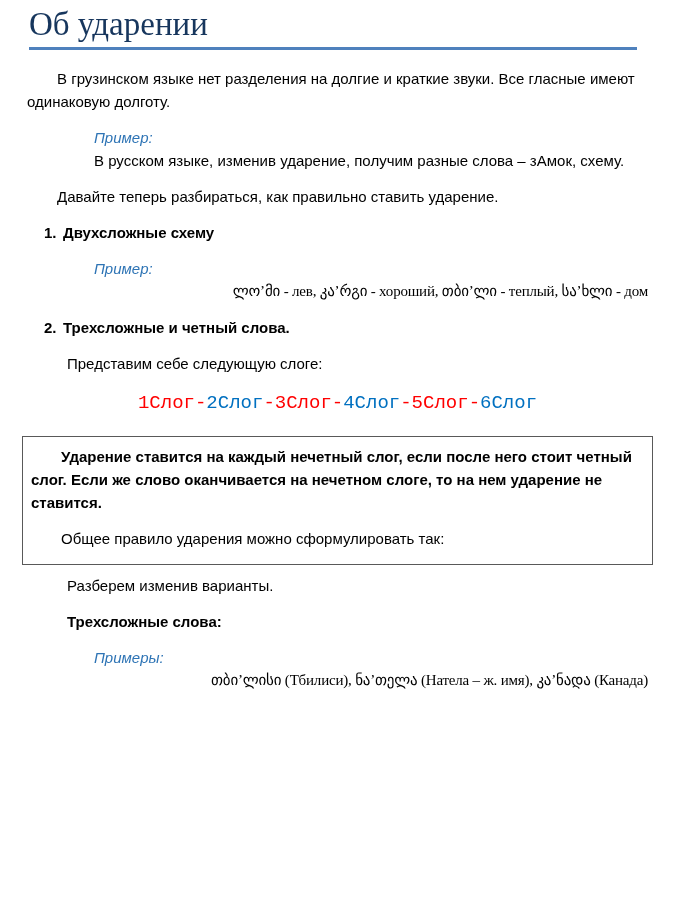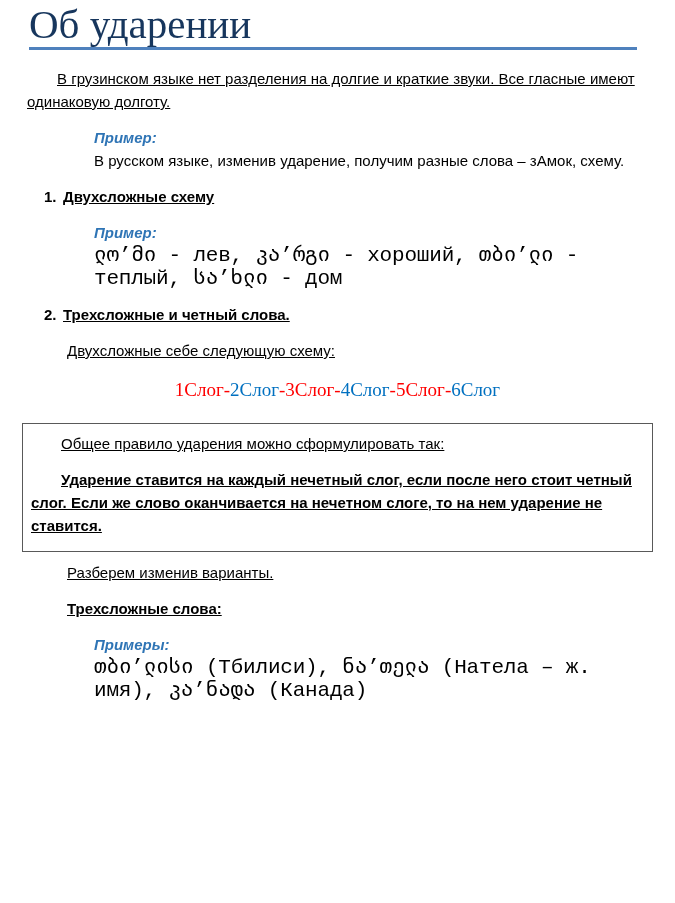--- a/index.html
+++ b/index.html
@@ -19,58 +19,58 @@
   .page {
     box-sizing: border-box;
     width: 675px;
     height: 903px;
     padding: 6px 27px 0 27px;
     position: relative;
   }
   h1.doc-title {
     font-family: "Liberation Serif", "DejaVu Serif", serif;
     font-weight: normal;
-    font-size: 41px;
+    font-size: 33px;
     line-height: 36px;
     color: var(--title-color, #17365d);
     margin: 0 11px 17px 2px;
     padding-bottom: 5px;
     border-bottom: 3px solid var(--rule-color, #4f81bd);
   }
   p {
     margin: 0 0 13px 0;
-    text-decoration: underline;
   }
   .indent1 { text-indent: 30px; }
   .indent2 { text-indent: 40px; }
   .bold { font-weight: bold; }
   .list-item {
     margin-left: 17px;
     font-weight: bold;
   }
   .list-item .num {
     display: inline-block;
     width: 19px;
   }
   .example {
     margin-left: 67px;
     margin-bottom: 13px;
   }
   .example-label {
-    font-weight: bold;
+    font-weight: normal;
     font-style: italic;
     color: var(--accent-color, #2e74b5);
   }
   .georgian {
-    font-family: Liberation Mono, monospace;
-    font-size: 21px;
+    font-family: Liberation Serif, serif;
+    font-size: 15px;
     letter-spacing: -0.2px;
+    text-align: right;
   }
   .scheme {
-    font-family: Liberation Serif, serif;
+    font-family: Liberation Mono, monospace;
     font-size: 19px;
     line-height: 26px;
     text-align: center;
     margin: 0 0 0 0;
     padding-top: 2px;
   }
   .rule-box {
     border: 1px solid #595959;
     margin: 20px -5px 9px -5px;
     padding: 8px 10px 1px 8px;
@@ -86,38 +86,39 @@
 
   <p class="indent1">В грузинском языке нет разделения на долгие и краткие звуки. Все гласные имеют одинаковую долготу.</p>
 
 
 
   <div class="example">
     <div class="example-label">Пример:</div>
     <div>В русском языке, изменив ударение, получим разные слова – зАмок, схему.</div>
   </div>
 
+  <p class="indent1">Давайте теперь разбираться, как правильно ставить ударение.</p>
 
   <p class="list-item"><span class="num">1.</span><span>Двухсложные схему</span></p>
 
 
   <div class="example">
     <div class="example-label">Пример:</div>
     <div class="georgian">ლო’მი - лев, კა’რგი - хороший, თბი’ლი - теплый, სა’ხლი - дом</div>
   </div>
 
   <p class="list-item"><span class="num">2.</span><span>Трехсложные и четный слова.</span></p>
 
-  <p class="indent2">Двухсложные себе следующую схему:</p>
+  <p class="indent2">Представим себе следующую слоге:</p>
 
   <div class="scheme"><span style="color: rgb(255, 0, 0);">1Слог-</span><span style="color: rgb(0, 112, 192);">2Слог</span><span style="color: rgb(255, 0, 0);">-3Слог-</span><span style="color: rgb(0, 112, 192);">4Слог</span><span style="color: rgb(255, 0, 0);">-5Слог-</span><span style="color: rgb(0, 112, 192);">6Слог</span></div>
 
   <div class="rule-box">
+    <p class="indent1 bold">Ударение ставится на каждый нечетный слог, если после него стоит четный слог. Если же слово оканчивается на нечетном слоге, то на нем ударение не ставится.</p>
     <p class="indent1">Общее правило ударения можно сформулировать так:</p>
-    <p class="indent1 bold">Ударение ставится на каждый нечетный слог, если после него стоит четный слог. Если же слово оканчивается на нечетном слоге, то на нем ударение не ставится.</p>
   </div>
 
   <p class="indent2">Разберем изменив варианты.</p>
 
   <p class="indent2 bold">Трехсложные слова:</p>
 
 
   <div class="example">
     <div class="example-label">Примеры:</div>
     <div class="georgian">თბი’ლისი (Тбилиси), ნა’თელა (Натела – ж. имя), კა’ნადა (Канада)</div>

